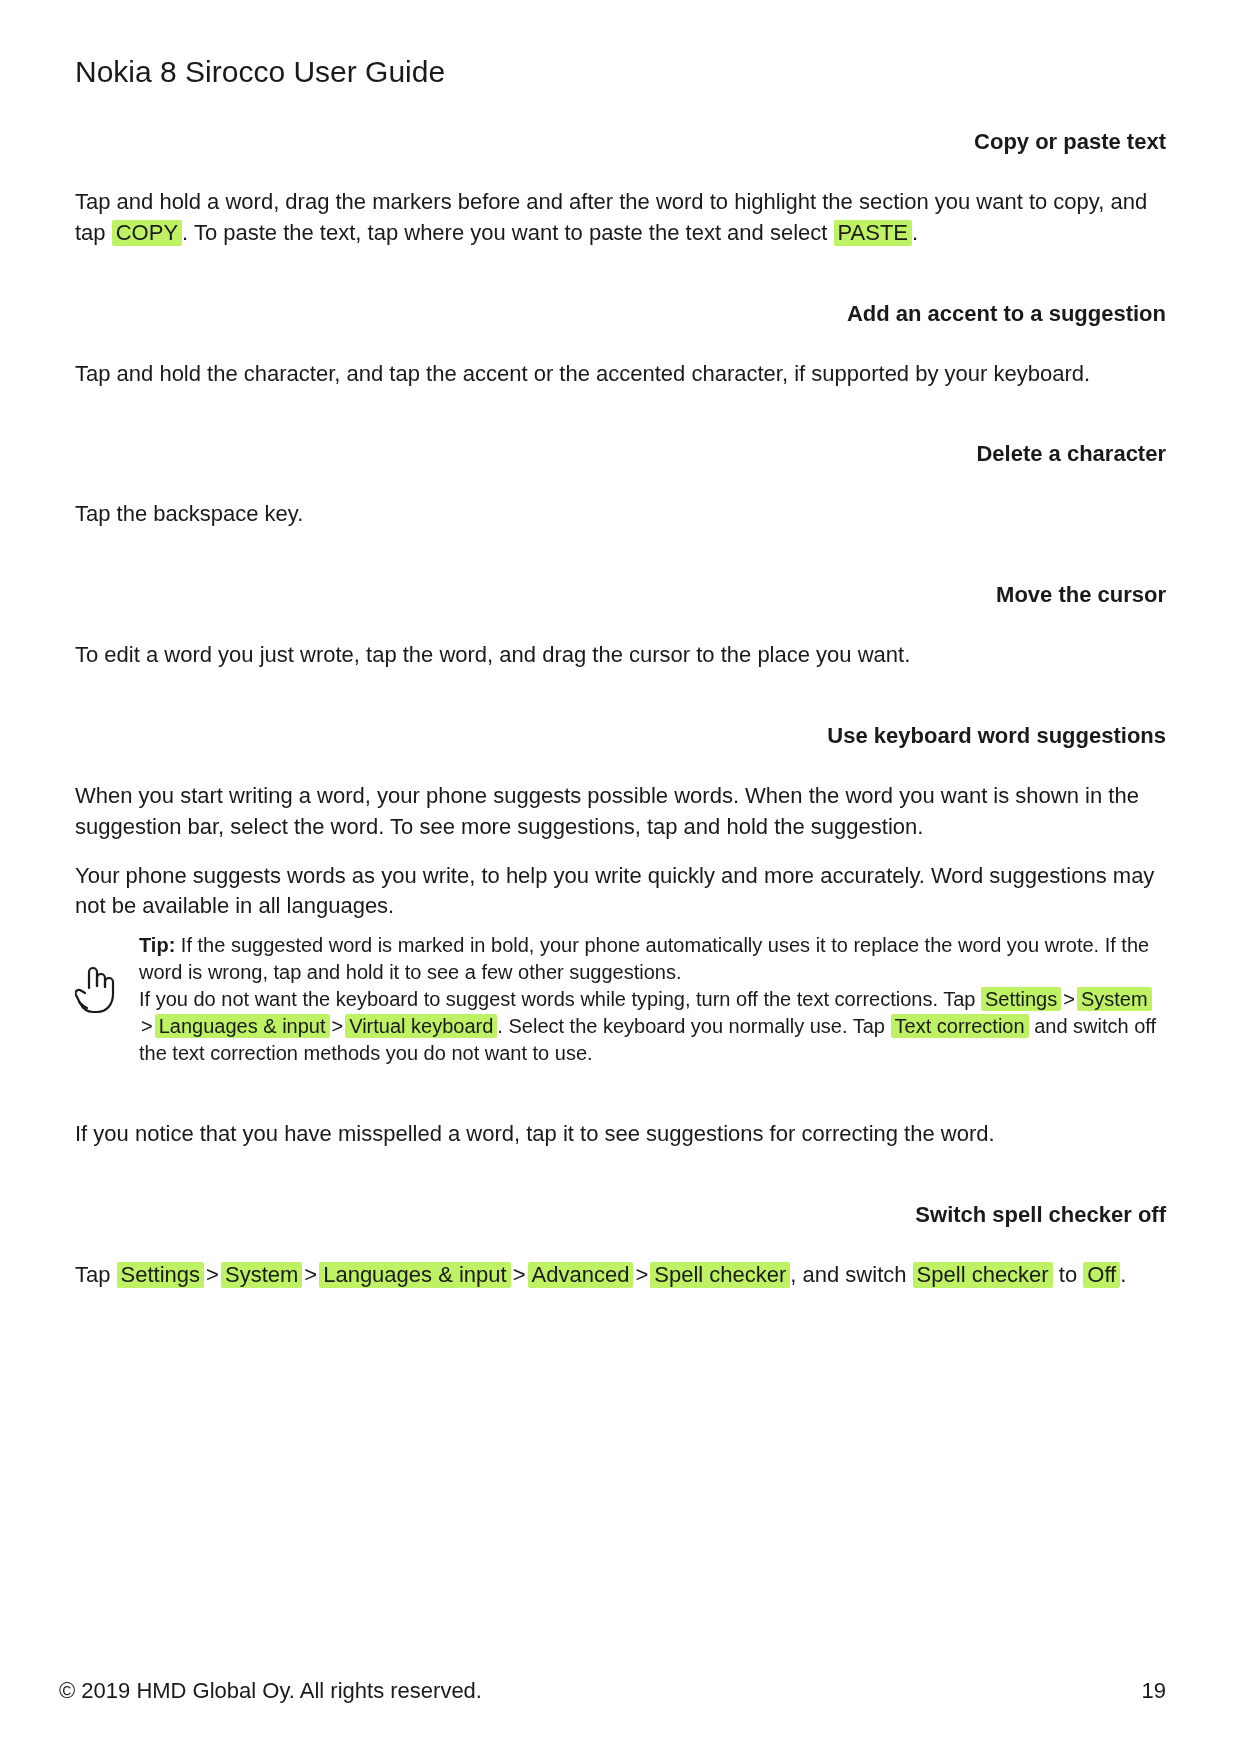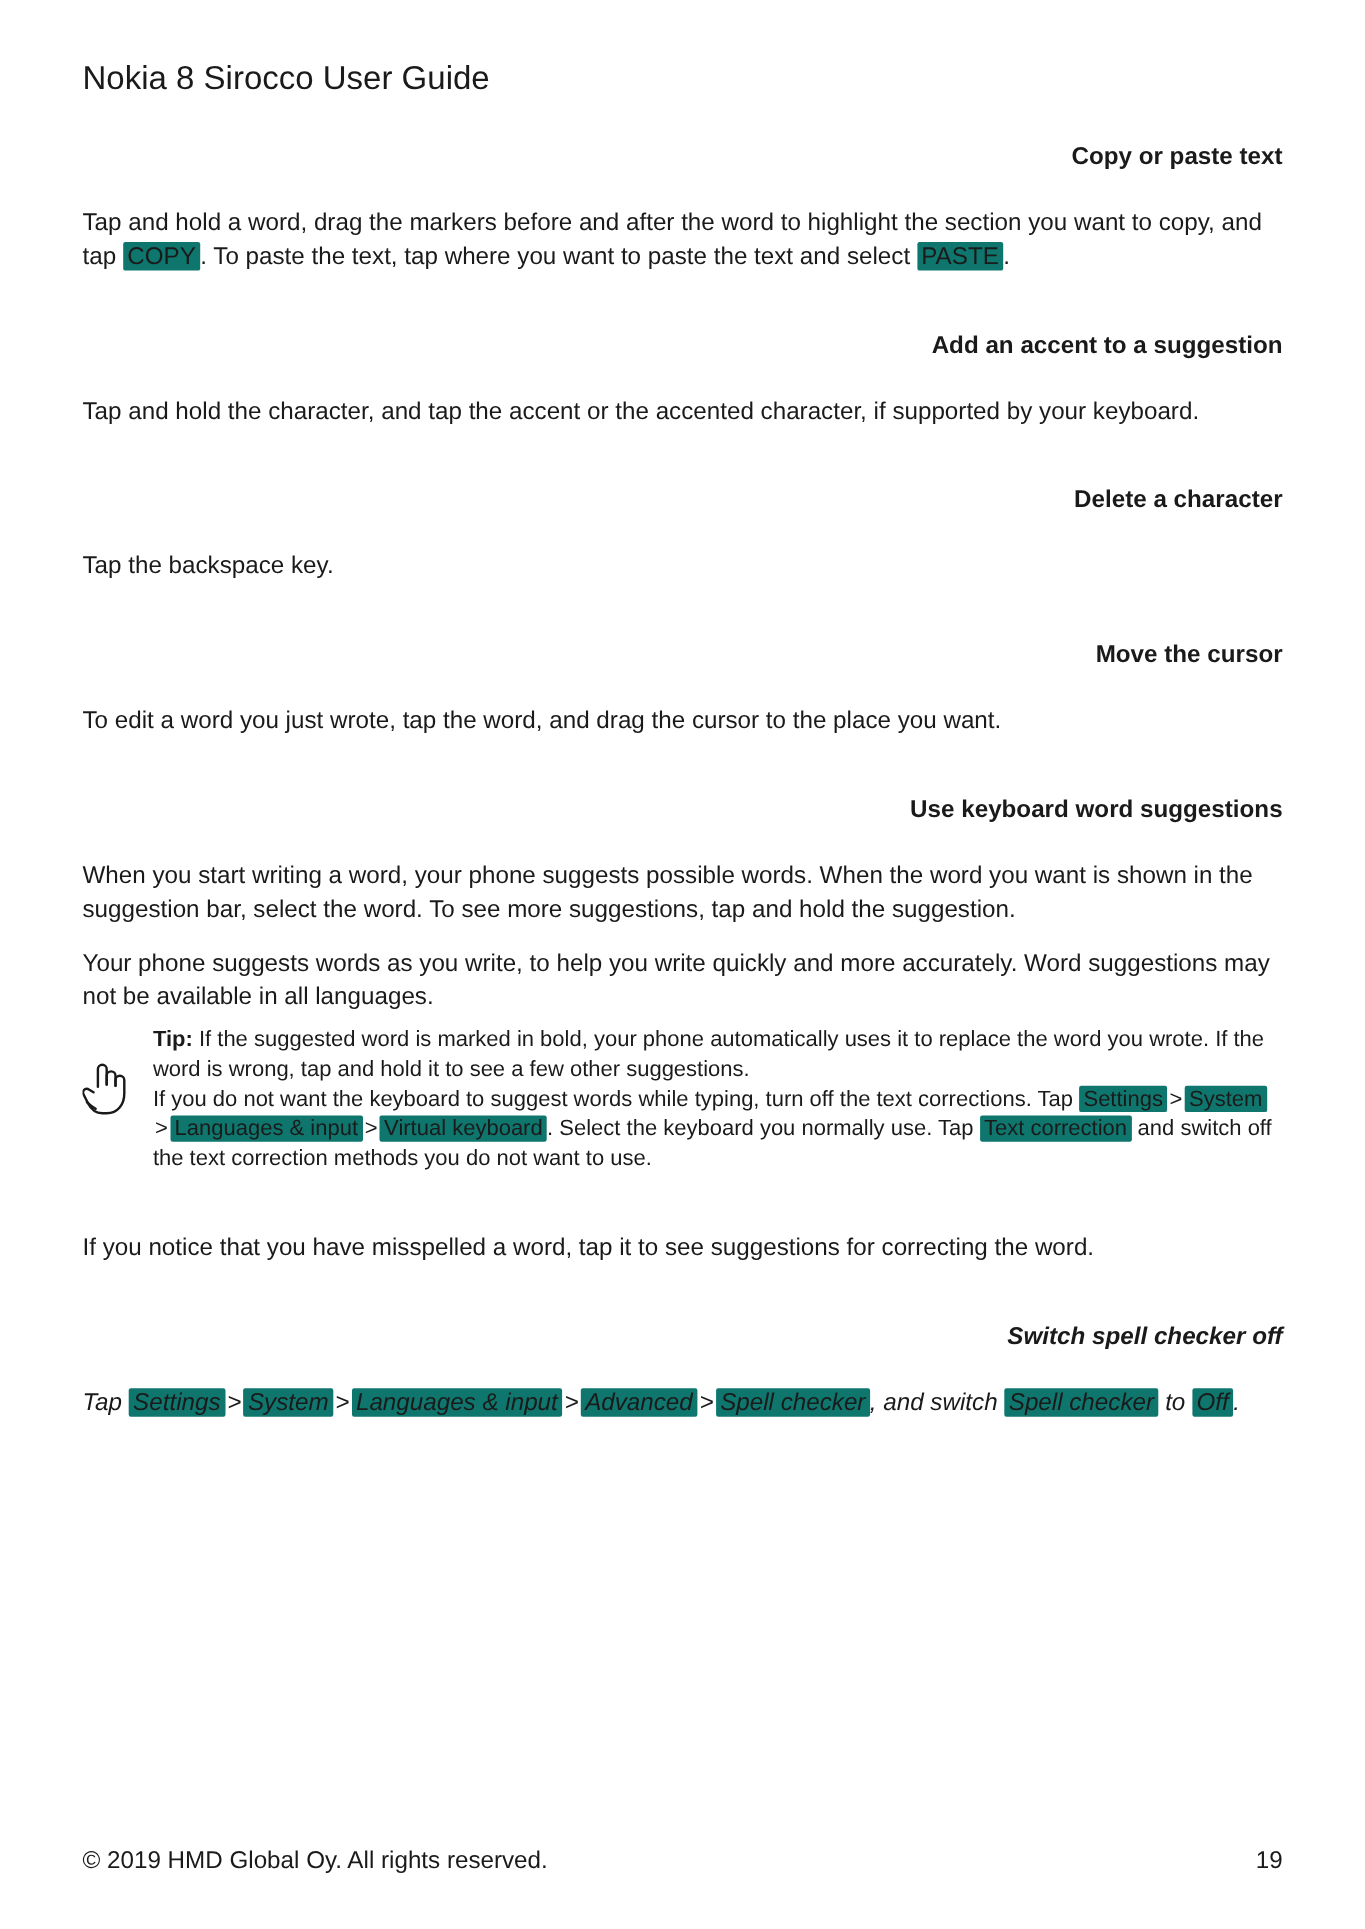--- a/index.html
+++ b/index.html
@@ -35,21 +35,21 @@
     line-height: 1.4;
     font-weight: 400;
   }
   .body-text p {
     margin-bottom: 18px;
   }
   .body-text p:last-child {
     margin-bottom: 0;
   }
   .hl {
-    background-color: #0f766e;
+    background-color: #bef264;
     padding: 1px 4px;
     border-radius: 2px;
     display: inline-block;
     line-height: 1.1;
   }
   .tip-block {
     display: flex;
     align-items: flex-start;
     gap: 20px;
     margin-top: 10px;
@@ -64,21 +64,21 @@
   .tip-text {
     font-size: 20px;
     line-height: 1.35;
   }
   .tip-text .bold {
     font-weight: 700;
   }
   .footer {
     position: absolute;
     bottom: 50px;
-    left: 75px;
+    left: 59px;
     right: 75px;
     display: flex;
     justify-content: space-between;
     font-size: 22px;
   }
   .sep {
     margin: 0 2px;
   }
 </style>
 </head>
@@ -139,21 +139,21 @@
     </div>
   </div>
 </div>
 
 <div class="section">
   <div class="body-text">
     <p>If you notice that you have misspelled a word, tap it to see suggestions for correcting the word.</p>
   </div>
 </div>
 
-<div class="section" style="margin-bottom:12px;font-style:italic;">
+<div class="section" style="margin-bottom:12px;">
   <div class="section-heading">Switch spell checker off</div>
   <div class="body-text">
     <p>
       <span>Tap </span><span class="hl">Settings</span><span class="sep">&gt;</span><span class="hl">System</span><span class="sep">&gt;</span><span class="hl">Languages &amp; input</span><span class="sep">&gt;</span><span class="hl">Advanced</span><span class="sep">&gt;</span><span class="hl">Spell checker</span><span>, and switch </span><span class="hl">Spell checker</span><span> to </span><span class="hl">Off</span><span>.</span>
     </p>
   </div>
 </div>
 
 <div class="footer">
   <span>© 2019 HMD Global Oy. All rights reserved.</span>

